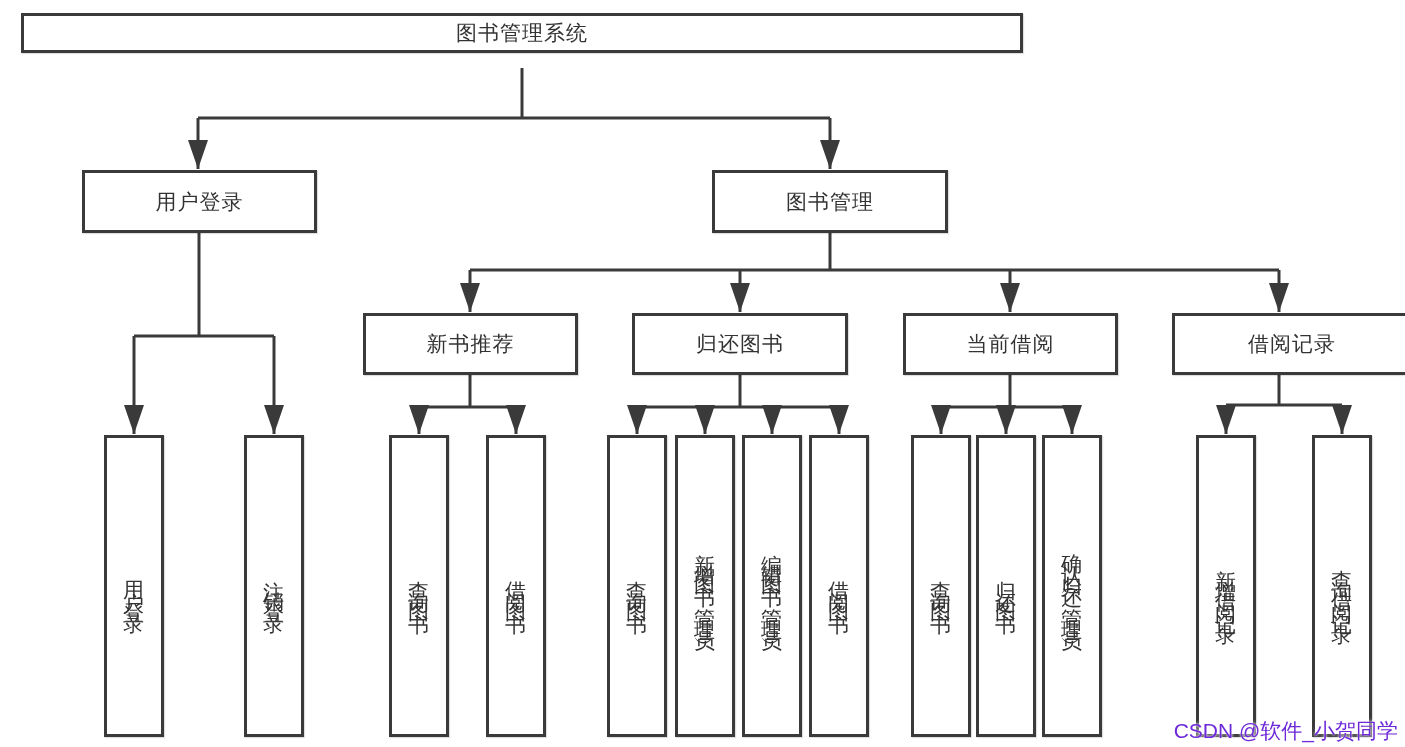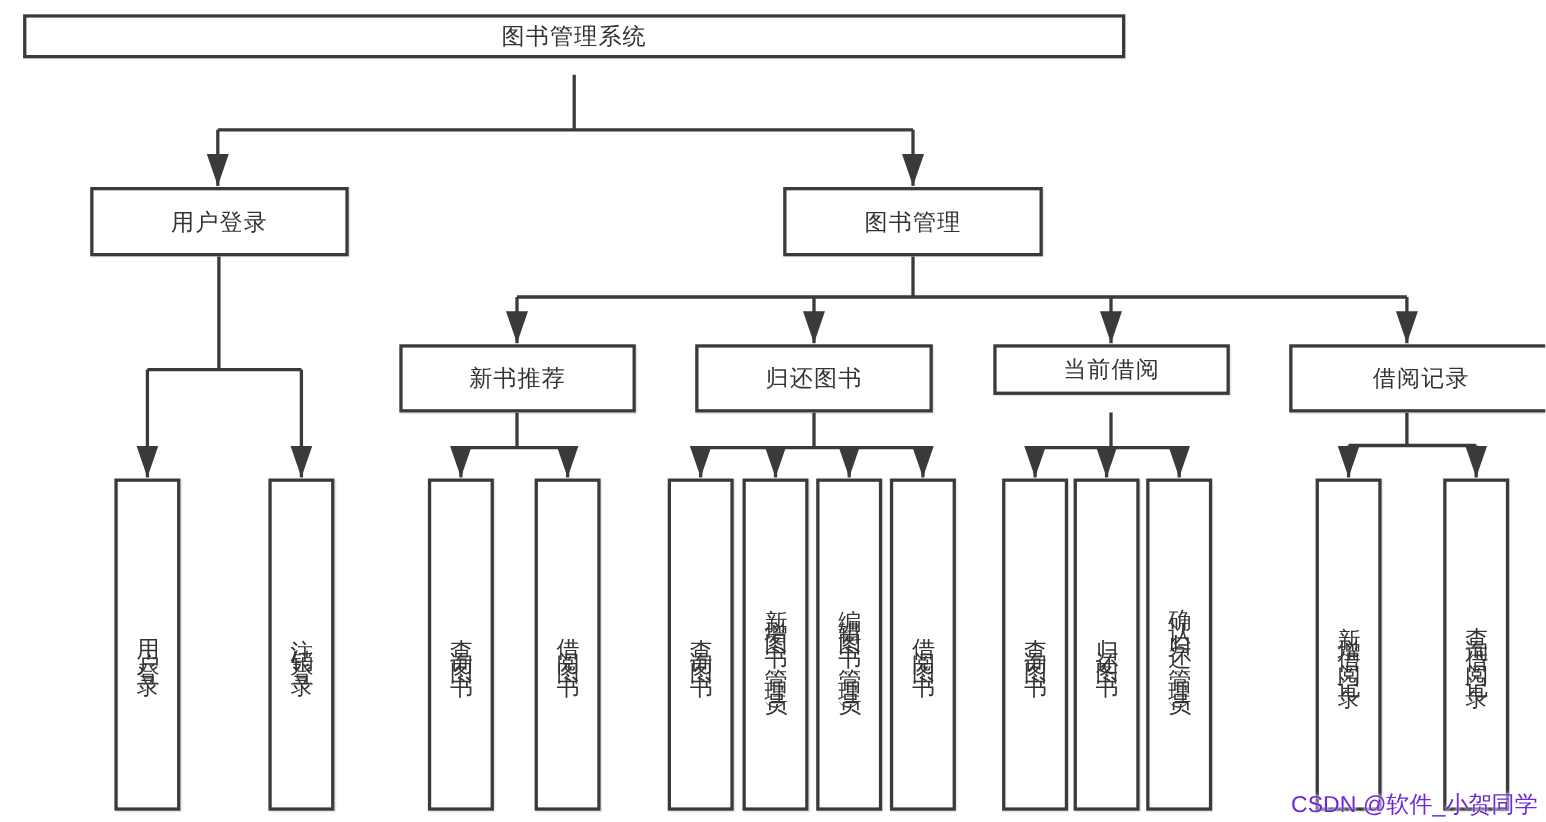--- a/index.html
+++ b/index.html
@@ -22,21 +22,21 @@
     position:absolute;right:7px;bottom:2px;z-index:3;
     font-size:21px;color:#6d28d9;white-space:nowrap;
     text-shadow:0 0 2px #ffffff,0 0 4px #ffffff;
   }
   
   #nd-root{left:21px;top:13px;width:1002px;height:40px;}
   #nd-user-login{left:82px;top:170px;width:235px;height:63px;}
   #nd-book-mgmt{left:712px;top:170px;width:236px;height:63px;}
   #nd-new-book{left:363px;top:313px;width:215px;height:62px;}
   #nd-book-borrow{left:632px;top:313px;width:216px;height:62px;}
-  #nd-current-borrow{left:903px;top:313px;width:215px;height:46px;}
+  #nd-current-borrow{left:903px;top:313px;width:215px;height:62px;}
   #nd-borrow-records{left:1172px;top:313px;width:240px;height:62px;}
   .leaf{top:435px;width:60px;height:302px;}
   #lf-user-login{left:104px;}
   #lf-logout{left:244px;}
   #lf-nb-query{left:389px;}
   #lf-nb-borrow{left:486px;}
   #lf-bb-query{left:607px;}
   #lf-bb-add{left:675px;}
   #lf-bb-edit{left:742px;}
   #lf-bb-borrow{left:809px;}

